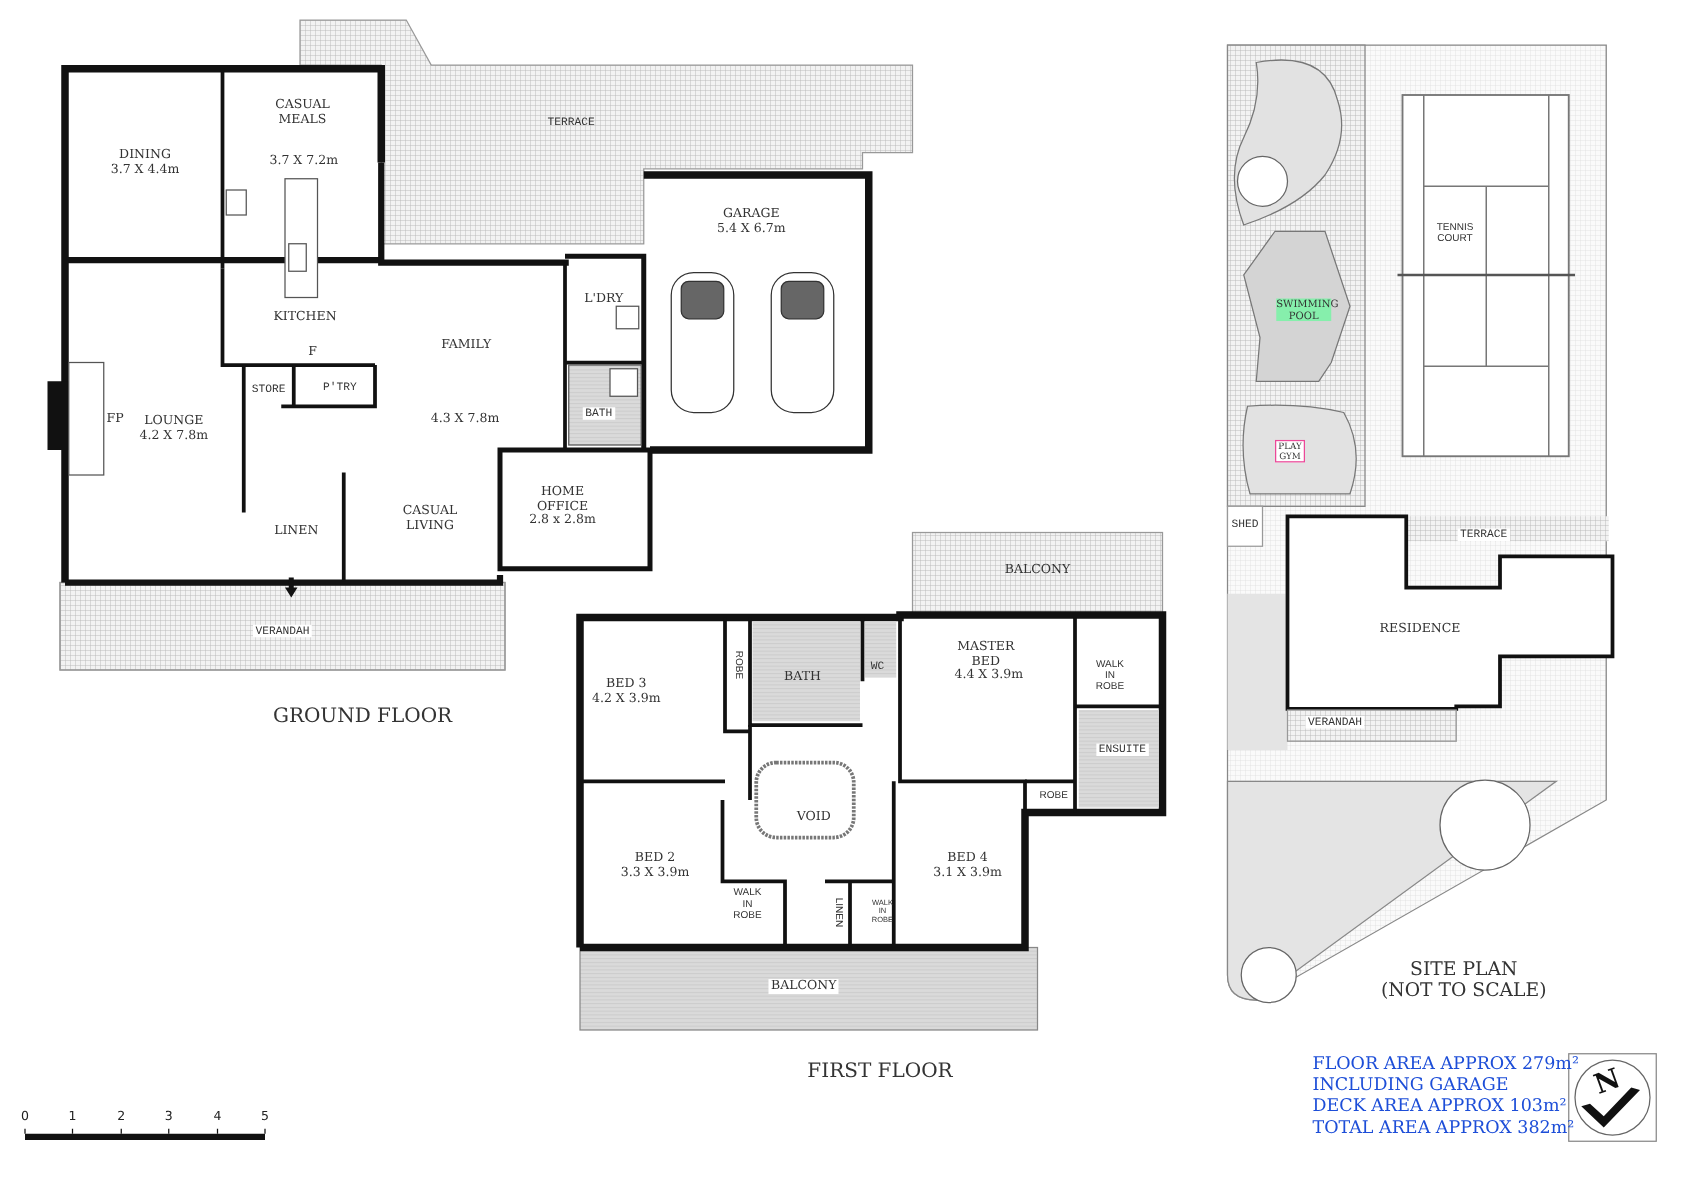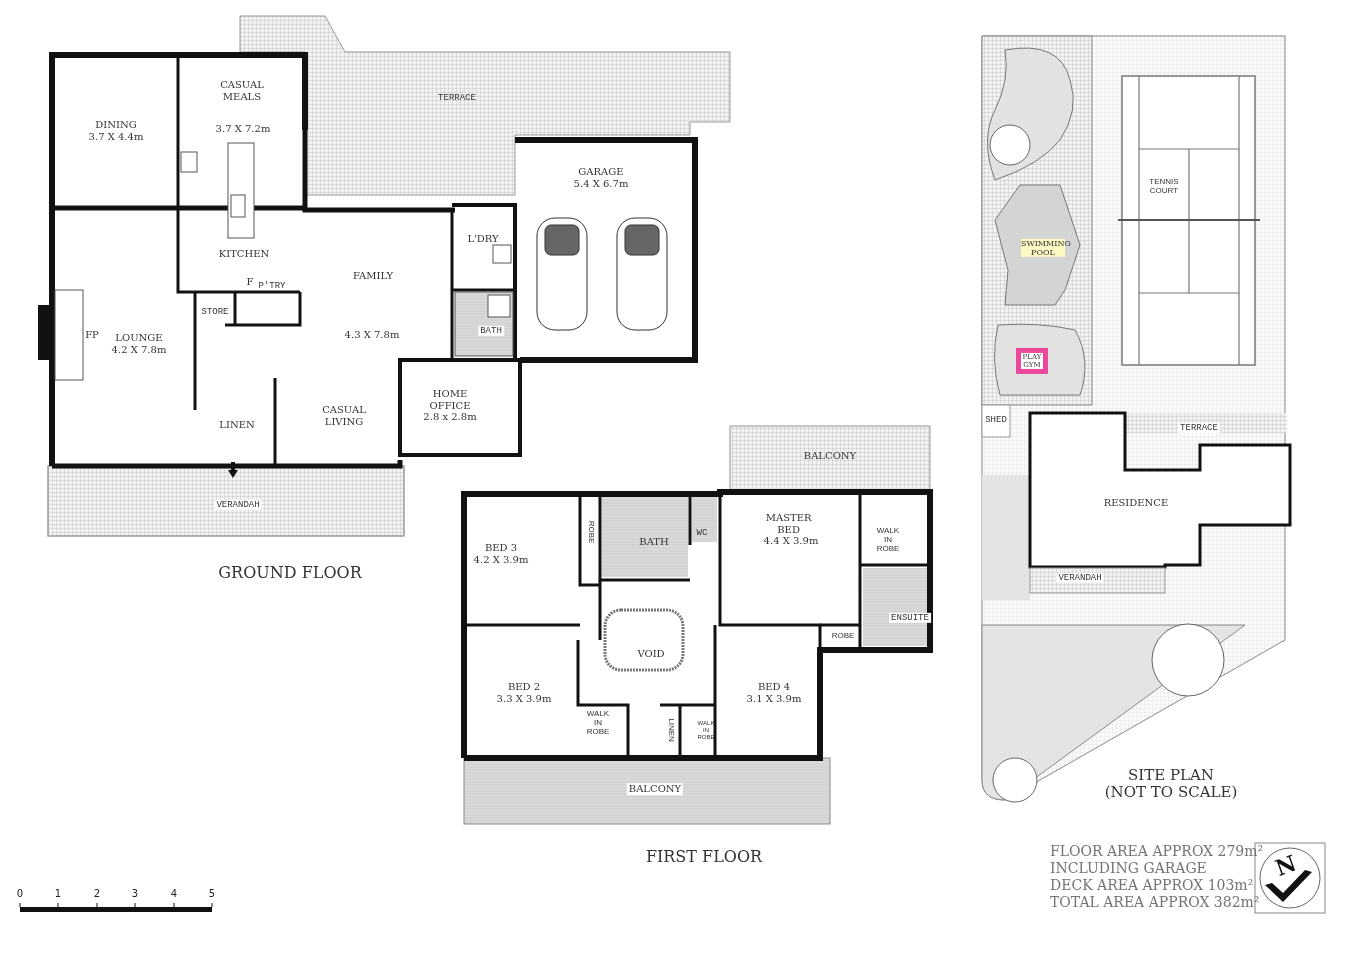--- a/index.html
+++ b/index.html
@@ -4,22 +4,22 @@
 <style>
   html, body { margin:0; padding:0; background:#ffffff; }
   body { width:1356px; height:960px; position:relative; overflow:hidden; font-family:"DejaVu Serif", serif; color:#222; }
   svg { position:absolute; left:0; top:0; }
   .lbl { position:absolute; font-family:"DejaVu Serif", serif; color:#333; text-align:center; white-space:nowrap; line-height:1.15; transform:translate(-50%,-50%); }
   .lbl.sm { font-size:9px;font-family:Liberation Mono, monospace; }
   .lbl.md { font-size:10px; }
   .lbl.lg { font-size:16px; }
   .lbl.sans { font-family:"Liberation Sans", sans-serif; font-size:8px; }
   .lbl .dim { display:block; }
-  .boxed { background:#fff; padding:0 2px;margin-left:12px; }
-  .area-text { position:absolute; left:1050px; top:843px; font-family:"DejaVu Serif", serif; font-size:14px; line-height:17px; color:#737373; }
+  .boxed { background:#fff; padding:0 2px; }
+  .area-text { position:absolute; left:1050px; top:843px; font-family:"DejaVu Serif", serif; font-size:14px; line-height:17px; color:#1d4ed8; }
   .scale-num { position:absolute; top:888px; font-family:"DejaVu Sans", sans-serif; font-size:10px; transform:translateX(-50%); }
 </style>
 </head>
 <body>
 
 <svg width="1356" height="960" viewBox="0 0 1356 960">
   <defs>
     <pattern id="grid" width="4" height="4" patternUnits="userSpaceOnUse">
       <rect width="4" height="4" fill="#f2f2f2"></rect>
       <path d="M4 0H0V4" fill="none" stroke="#b5b5b5" stroke-width="0.7"></path>
@@ -151,21 +151,21 @@
   </g>
 </svg>
 
 <div class="lbl md" style="left:116px;top:130px"><span>DINING</span><span class="dim">3.7 X 4.4m</span></div>
 <div class="lbl md" style="left:242px;top:90px">
     <span style="display:block;width:60px;white-space:normal">CASUAL MEALS</span>
   </div>
 <div class="lbl md" style="left:243px;top:129px">3.7 X 7.2m</div>
 <div class="lbl md" style="left:244px;top:254px">KITCHEN</div>
 <div class="lbl md" style="left:250px;top:282px">F</div>
-<div class="lbl sm" style="left:272px;top:286px">P'TRY</div>
+<div class="lbl sm" style="left:272px;top:310px">P'TRY</div>
 <div class="lbl sm" style="left:215px;top:312px">STORE</div>
 <div class="lbl md" style="left:92px;top:335px">FP</div>
 <div class="lbl md" style="left:139px;top:343px"><span>LOUNGE</span><span class="dim">4.2 X 7.8m</span></div>
 <div class="lbl md" style="left:237px;top:425px">LINEN</div>
 <div class="lbl md" style="left:373px;top:276px">FAMILY</div>
 <div class="lbl md" style="left:372px;top:335px">4.3 X 7.8m</div>
 <div class="lbl md" style="left:344px;top:415px;white-space:normal;width:60px">CASUAL LIVING</div>
 <div class="lbl md" style="left:483px;top:239px">L'DRY</div>
 <div class="lbl sm boxed" style="left:479px;top:331px">BATH</div>
 <div class="lbl md" style="left:450px;top:405px">
@@ -179,35 +179,35 @@
 
 <div class="lbl md" style="left:501px;top:553px"><span>BED 3</span><span class="dim">4.2 X 3.9m</span></div>
 <div class="lbl sans" style="left:591px;top:532px;transform:translate(-50%,-50%) rotate(90deg)">ROBE</div>
 <div class="lbl md boxed" style="left:642px;top:542px;background:transparent">BATH</div>
 <div class="lbl sm" style="left:702px;top:533px">WC</div>
 <div class="lbl md" style="left:791px;top:529px">
     <span style="display:block;width:50px;white-space:normal">MASTER BED</span>
     <span class="dim">4.4 X 3.9m</span>
   </div>
 <div class="lbl sans" style="left:888px;top:540px;width:30px;white-space:normal">WALK IN ROBE</div>
-<div class="lbl sm boxed" style="left:898px;top:618px">ENSUITE</div>
+<div class="lbl sm boxed" style="left:898px;top:600px">ENSUITE</div>
 <div class="lbl sans" style="left:843px;top:636px">ROBE</div>
 <div class="lbl md" style="left:651px;top:654px">VOID</div>
 <div class="lbl md" style="left:524px;top:692px"><span>BED 2</span><span class="dim">3.3 X 3.9m</span></div>
 <div class="lbl sans" style="left:598px;top:723px;width:30px;white-space:normal">WALK IN ROBE</div>
 <div class="lbl sans" style="left:671px;top:730px;transform:translate(-50%,-50%) rotate(90deg)">LINEN</div>
 <div class="lbl sans" style="left:706px;top:730px;width:22px;white-space:normal;font-size:6px">WALK IN ROBE</div>
 <div class="lbl md" style="left:774px;top:692px"><span>BED 4</span><span class="dim">3.1 X 3.9m</span></div>
 <div class="lbl md" style="left:830px;top:456px">BALCONY</div>
 <div class="lbl md boxed" style="left:643px;top:789px">BALCONY</div>
 <div class="lbl lg" style="left:704px;top:857px">FIRST FLOOR</div>
 
 <div class="lbl sans" style="left:1164px;top:186px;width:40px;white-space:normal;background:#fff">TENNIS COURT</div>
-<div class="lbl sans" style="left:1043px;top:248px;width:44px;white-space:normal;background:#fef9c3;font-family:'DejaVu Serif',serif">SWIMMING POOL</div>
-<div class="lbl sans" style="left:1032px;top:361px;width:22px;white-space:normal;background:#fff;font-family:'DejaVu Serif',serif;font-size:7px;border:5px solid #ec4899">PLAY GYM</div>
+<div class="lbl sans" style="left:1043px;top:248px;width:44px;white-space:normal;background:#86efac;font-family:'DejaVu Serif',serif">SWIMMING POOL</div>
+<div class="lbl sans" style="left:1032px;top:361px;width:22px;white-space:normal;background:#fff;font-family:'DejaVu Serif',serif;font-size:7px;border:1px solid #ec4899">PLAY GYM</div>
 <div class="lbl sm" style="left:996px;top:420px">SHED</div>
 <div class="lbl sm boxed" style="left:1187px;top:428px">TERRACE</div>
 <div class="lbl md" style="left:1136px;top:503px">RESIDENCE</div>
 <div class="lbl sm boxed" style="left:1068px;top:578px">VERANDAH</div>
 <div class="lbl lg" style="left:1171px;top:784px;font-size:15px"><span>SITE PLAN</span><span class="dim">(NOT TO SCALE)</span></div>
 
 <div class="area-text">
   <div>FLOOR AREA APPROX 279m²</div>
   <div>INCLUDING GARAGE</div>
   <div>DECK AREA APPROX 103m²</div>

